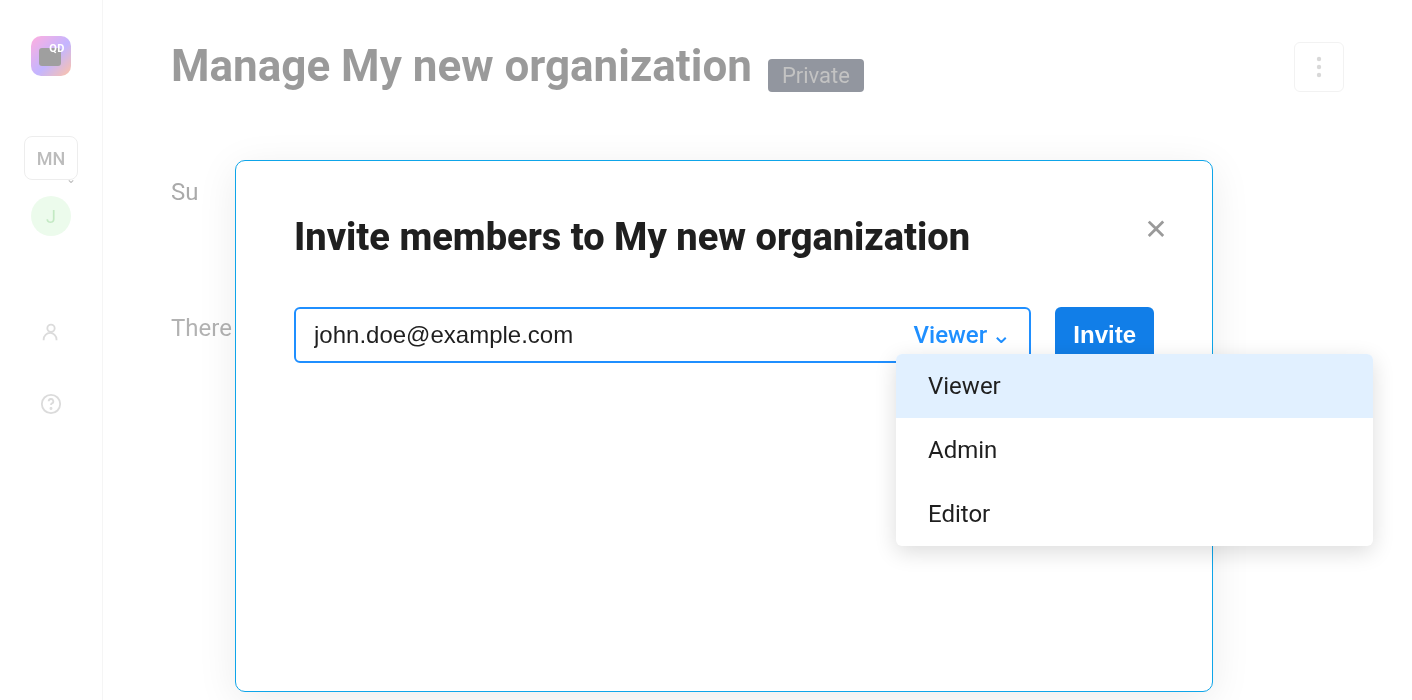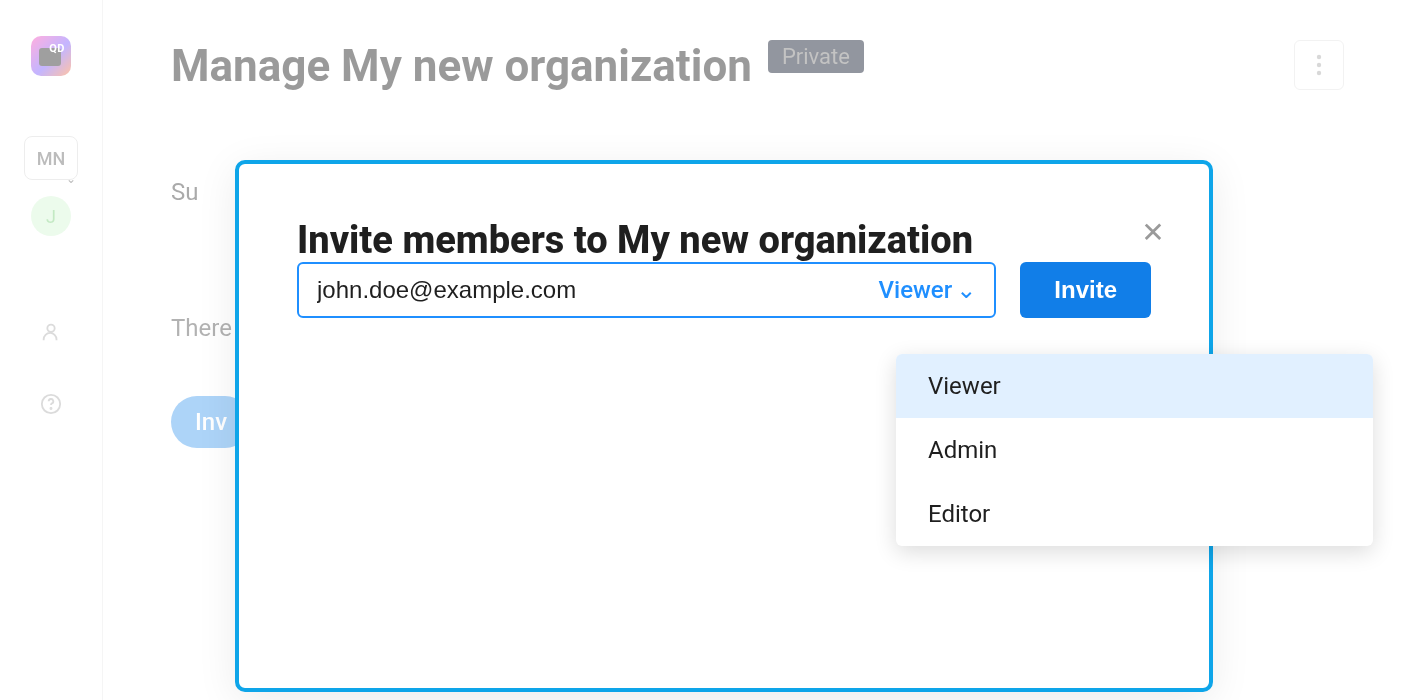--- a/index.html
+++ b/index.html
@@ -86,21 +86,21 @@
       display:flex; align-items:center; justify-content:center;
     }
     .main {
       position: absolute;
       left: 103px; top: 0;
       right: 0;
       padding: 40px 68px 0 68px;
     }
     .page-header {
       display: flex;
-      align-items: flex-start;
+      align-items: flex-end;
       gap: 16px;
     }
     .page-title {
       font-size: 44px;
       font-weight: 700;
       color: #1f1f1f;
     }
     .private-pill {
       background: #0f172a;
       color: #7a7a7a;
@@ -143,41 +143,42 @@
       inset: 0;
       background: rgba(255,255,255,0.55);
     }
     .modal {
       position: absolute;
       left: 235px;
       top: 160px;
       width: 978px;
       height: 532px;
       background: #fff;
-      border: 4px solid #0ea5e9;
+      border: 1px solid #0ea5e9;
       border-radius: 10px;
       box-shadow: 0 8px 40px rgba(0,0,0,0.08);
       padding: 54px 58px;
     }
     .modal-title {
       font-size: 38px;
       font-weight: 800;
       color: #1f1f1f;
     }
     .close-btn {
       position: absolute;
       right: 40px;
       top: 52px;
       color: #9a9a9a;
       font-size: 28px;
       width: 32px; height: 32px;
       display:flex;align-items:center;justify-content:center;
       cursor: pointer;
     }
     .invite-row {
+      margin-top: 48px;
       display: flex;
       gap: 24px;
       align-items: stretch;
     }
     .email-field {
       flex: 1;
       border: 2px solid #1f8fff;
       border-radius: 6px;
       display: flex;
       align-items: center;
@@ -200,21 +201,21 @@
       gap: 4px;
       cursor: pointer;
     }
     .invite-btn {
       background: #117ee8;
       color: #fff;
       font-size: 24px;
       font-weight: 600;
       border: none;
       border-radius: 6px;
-      padding: 0 34px;
+      padding: 0 18px;
       height: 56px;
       cursor: pointer;
     }
     .dropdown {
       position: absolute;
       left: 896px;
       top: 354px;
       width: 477px;
       background: #fff;
       border-radius: 6px;
@@ -266,21 +267,20 @@
     <div class="header-actions">
       <svg width="6" height="22" viewBox="0 0 6 22" fill="currentColor">
           <circle cx="3" cy="3" r="2.2"></circle>
           <circle cx="3" cy="11" r="2.2"></circle>
           <circle cx="3" cy="19" r="2.2"></circle>
         </svg>
     </div>
   </div>
   <div class="subnav">Su</div>
   <div class="empty-text">There</div>
-  <span class="invite-pill">Inv</span>
 </div>
 
 <div class="dimmer"></div>
 
 <div class="modal">
   <div class="modal-title">Invite members to My new organization</div>
   <div class="close-btn">
     <span>✕</span>
   </div>
   <div class="invite-row">

